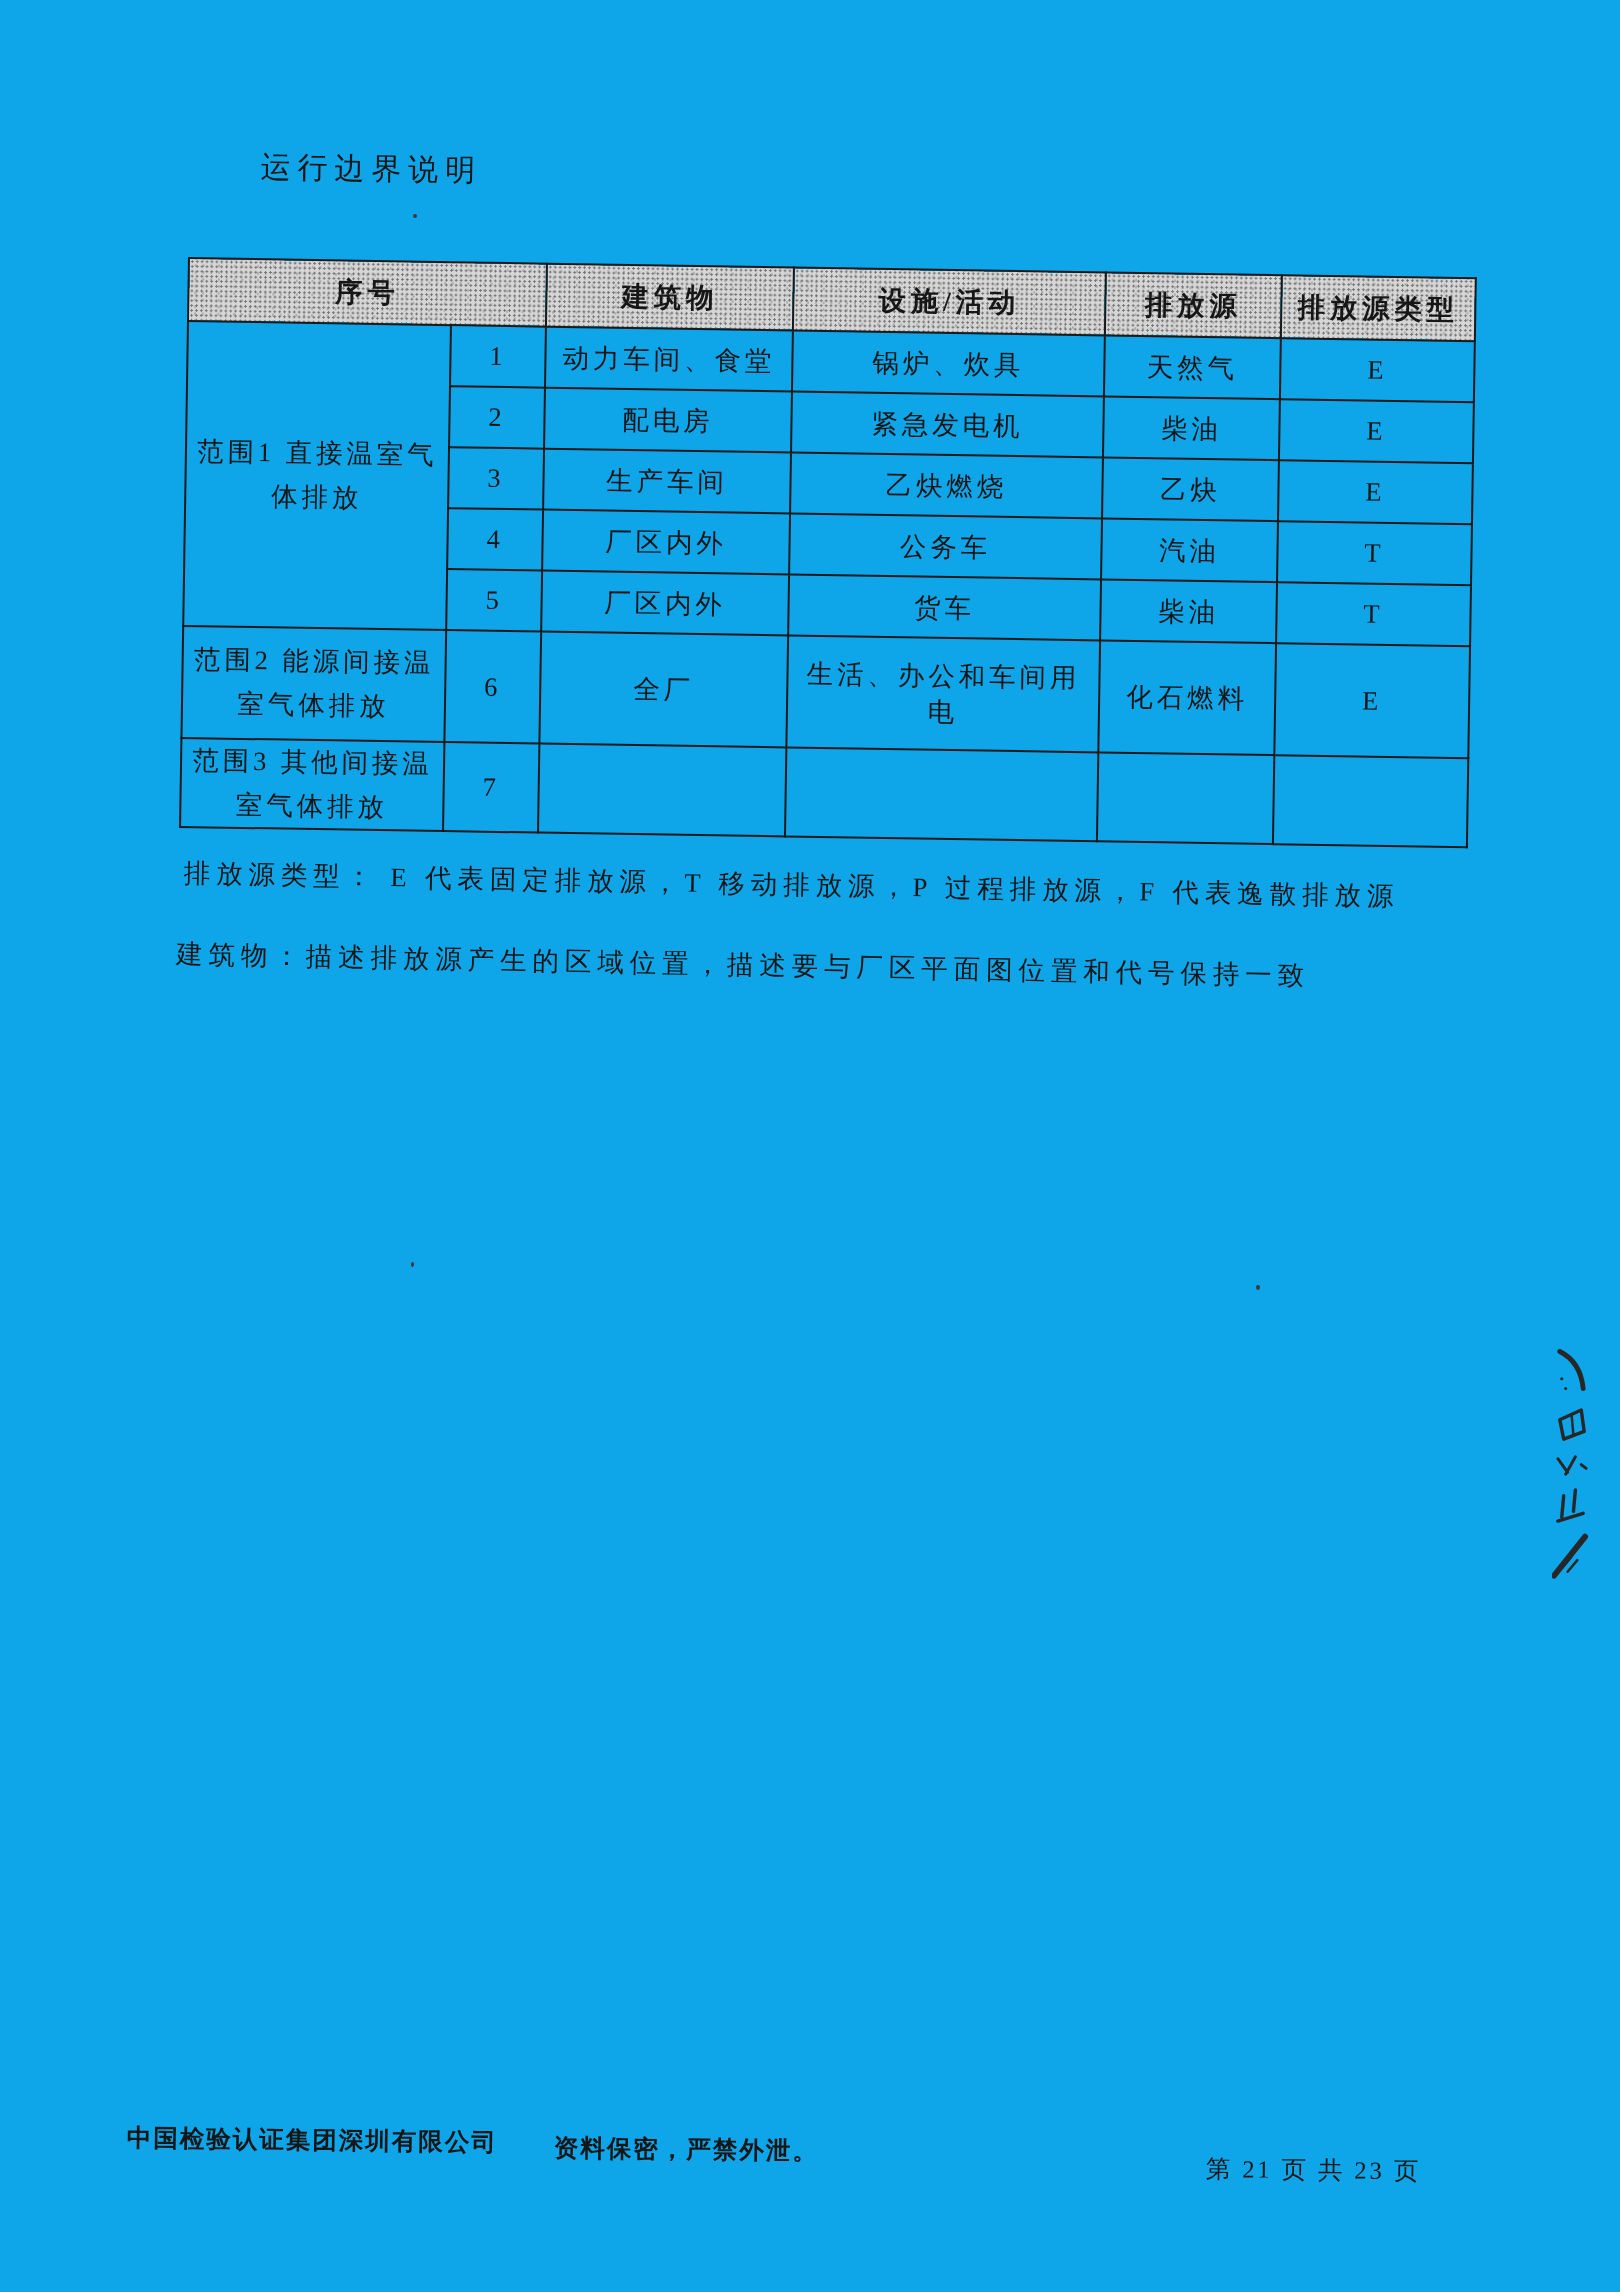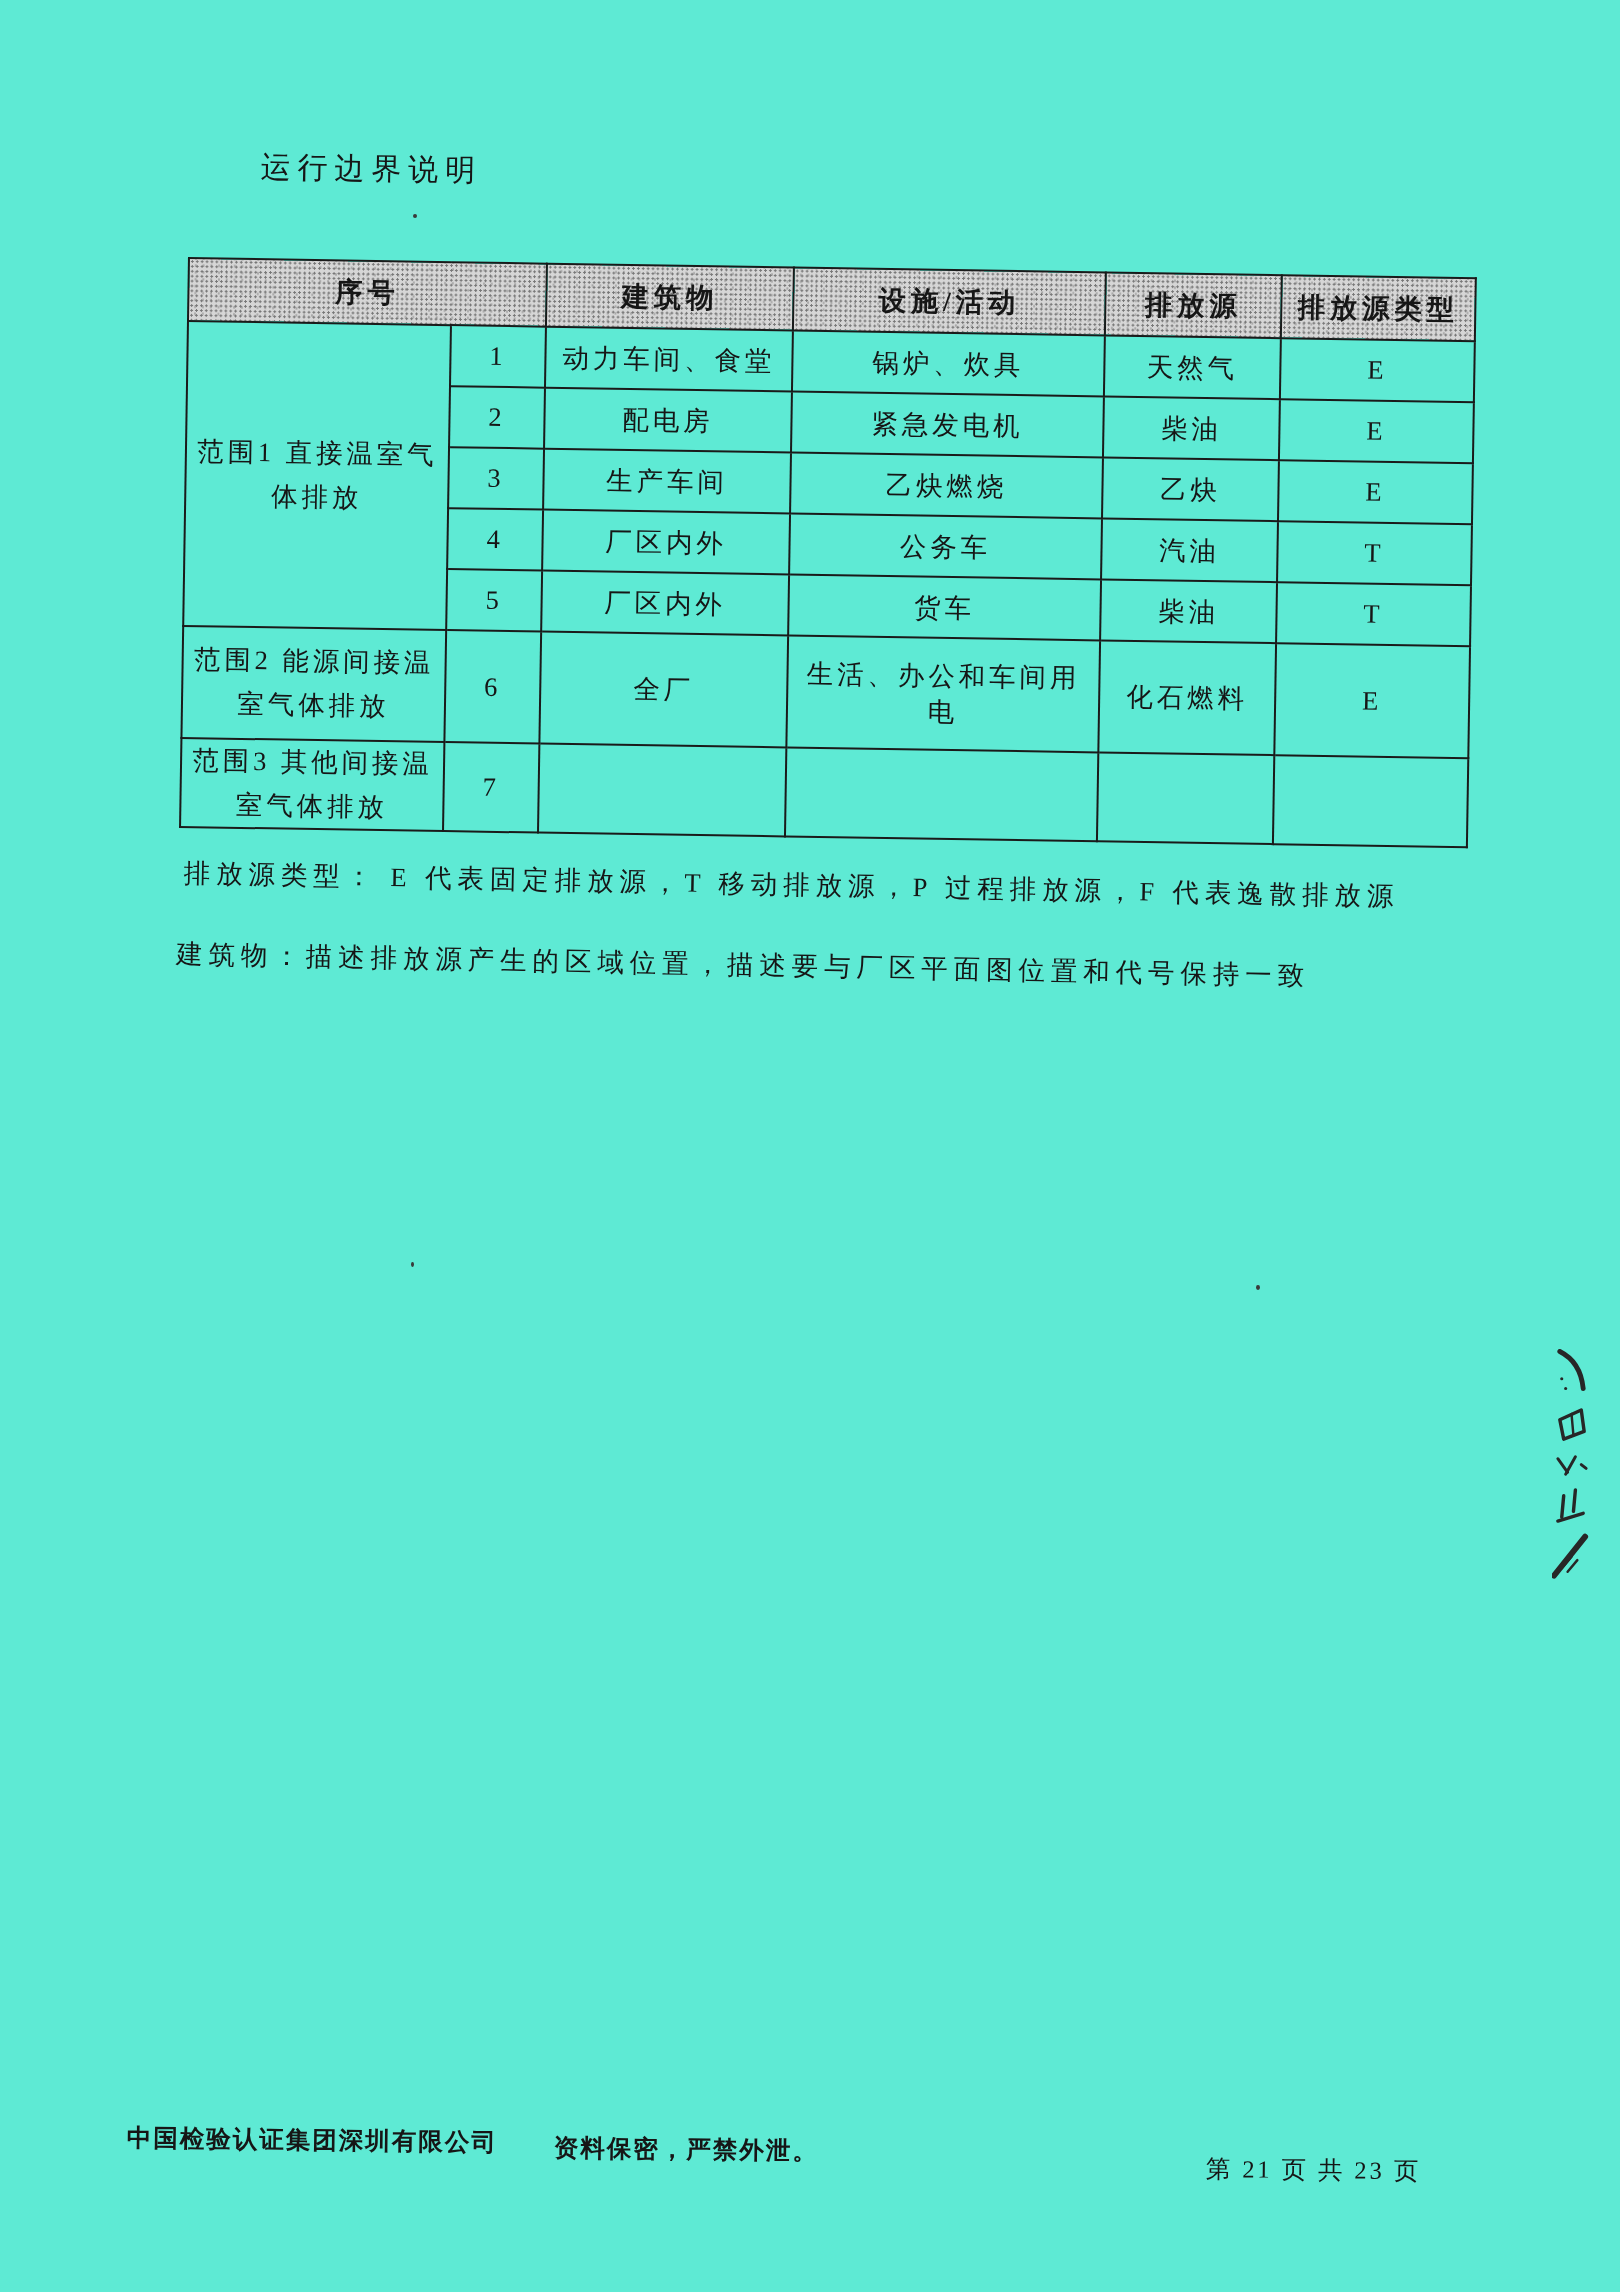--- a/index.html
+++ b/index.html
@@ -1,19 +1,19 @@
 <!DOCTYPE html>
 <html><head>
 <meta charset="utf-8">
 <style>
   html,body{margin:0;padding:0;background:#ffffff;}
   .page{
     position:relative;
     width:1620px;height:2293px;
-    background:#5eead4;
+    background:#0ea5e9;
     overflow:hidden;
     font-family:"Liberation Serif","DejaVu Serif",serif;
     color:#161616;
   }
   .doc-title{
     position:absolute;left:261px;top:147px;
     font-size:30px;letter-spacing:6.9px;white-space:nowrap;
     transform:rotate(0.9deg);transform-origin:left top;
   }
   .table-wrap{

